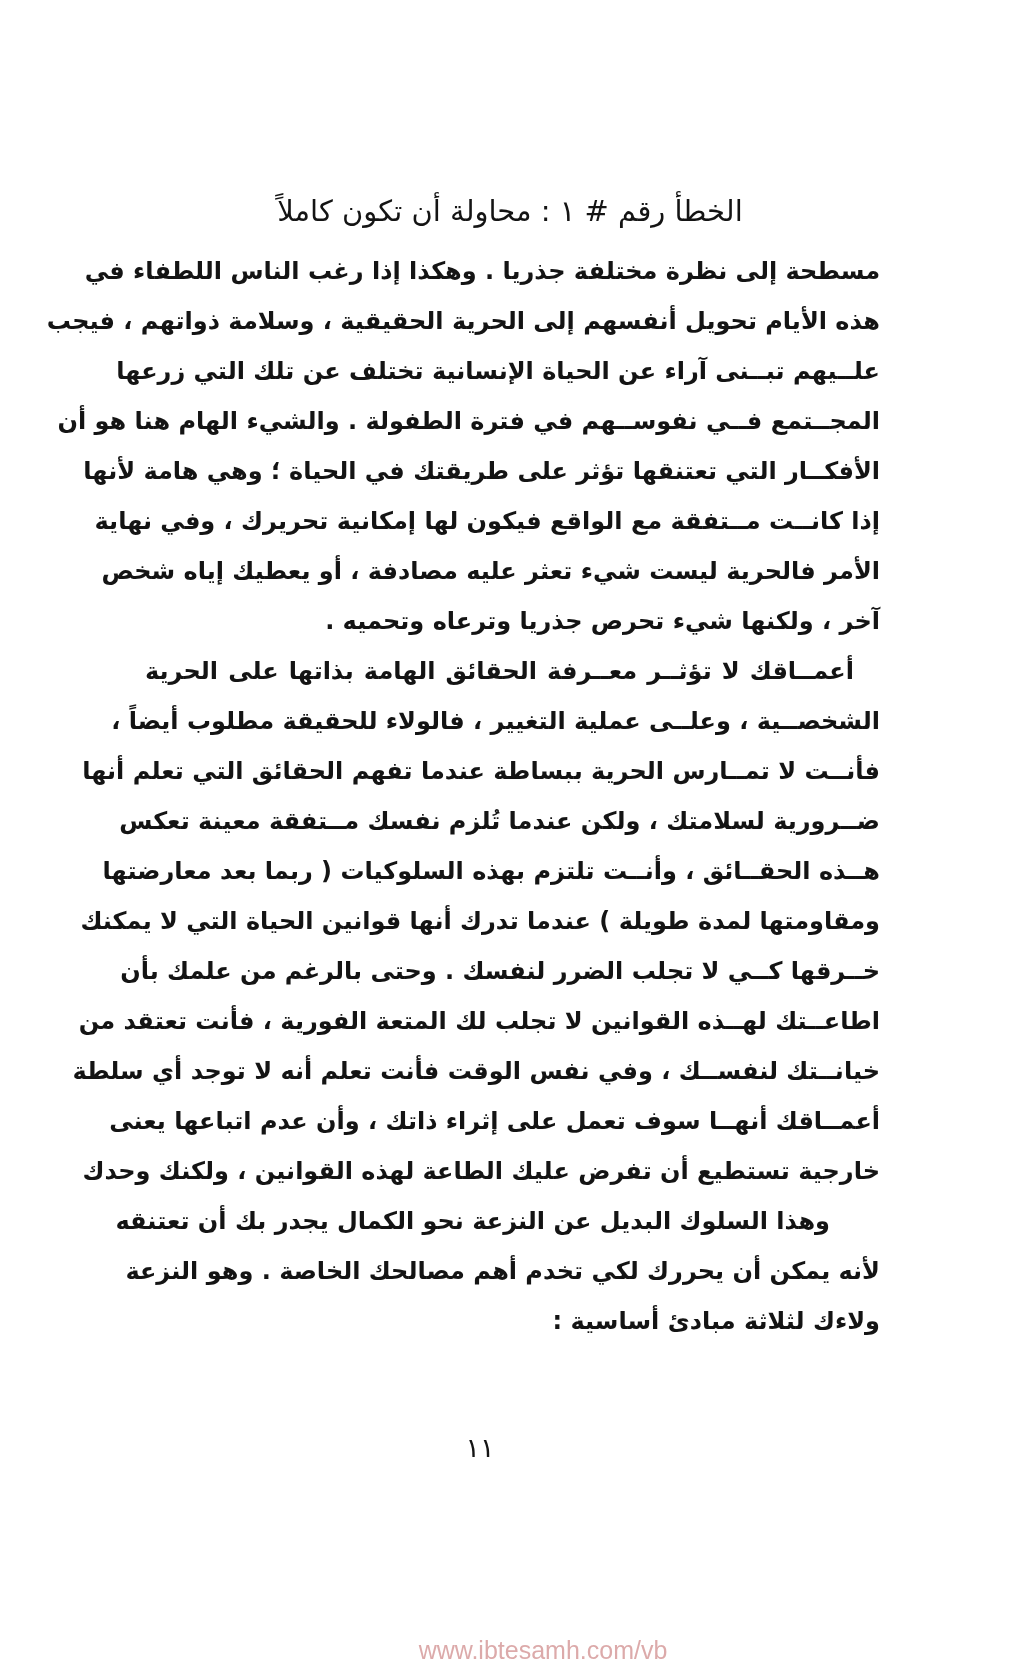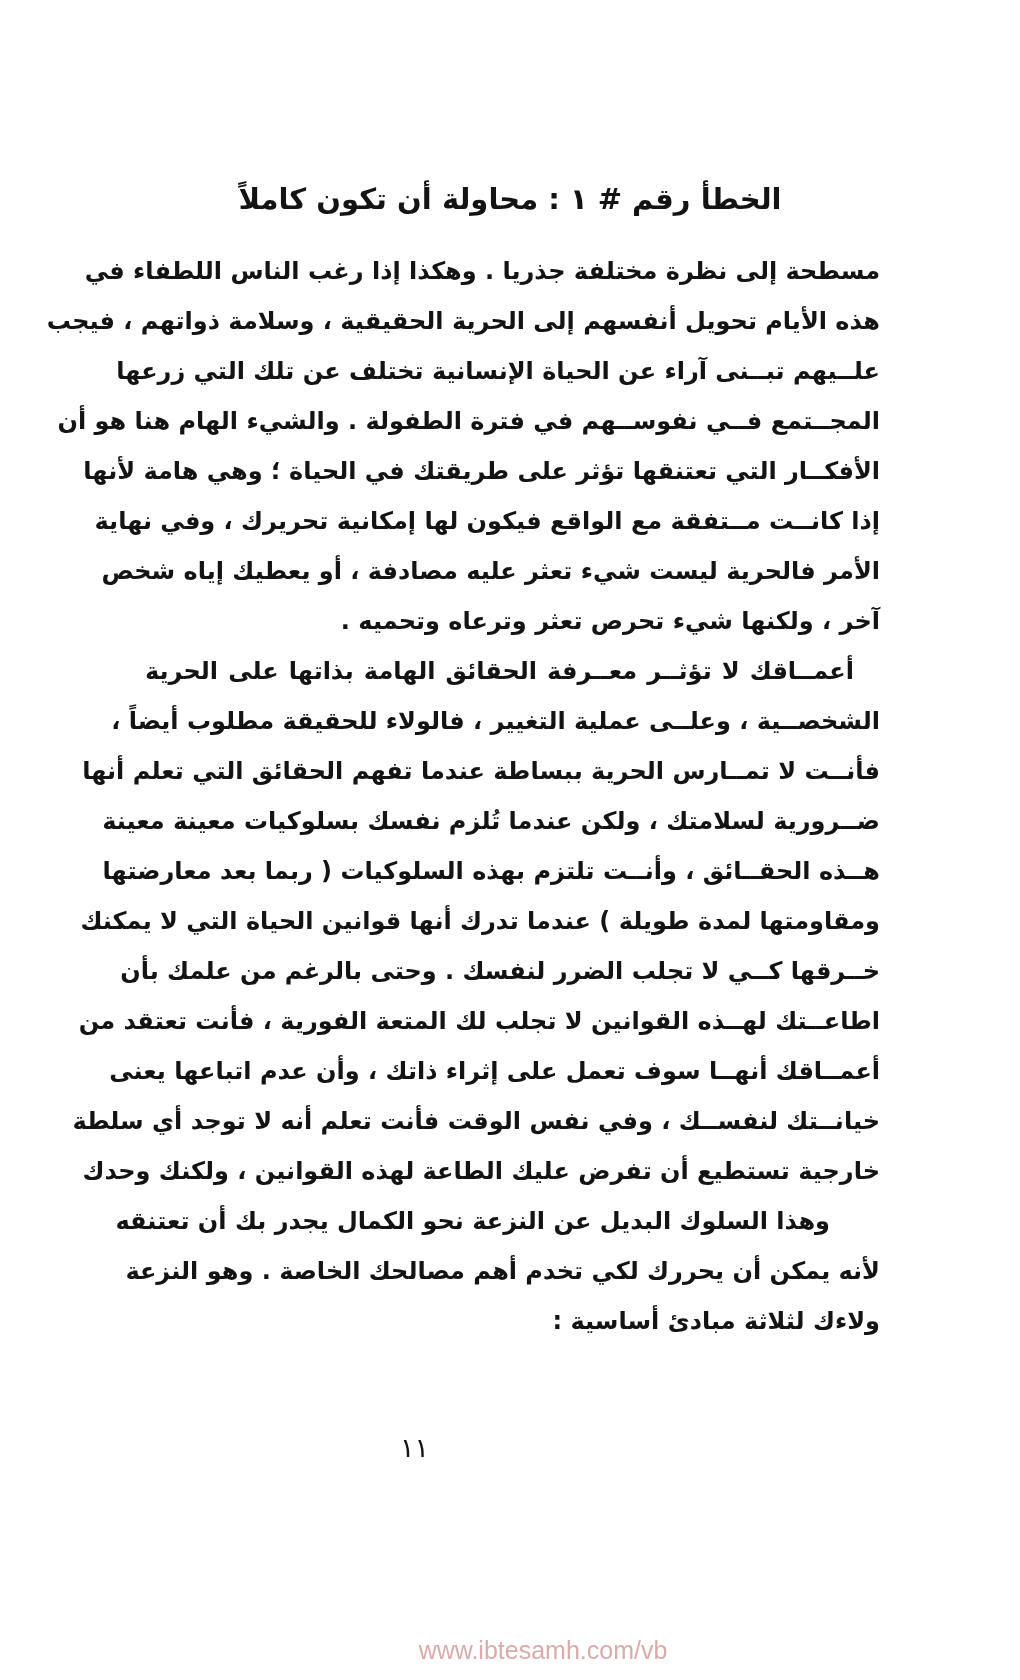--- a/index.html
+++ b/index.html
@@ -8,25 +8,25 @@
     width:1020px; height:1680px;
     margin:0 auto;
     background:#ffffff;
     color:#141414;
     font-family:"DejaVu Sans", sans-serif;
     overflow:hidden;
   }
   .title {
     position:absolute;
     top:182px; left:0; right:0;
-    margin:0;
+    margin:12px;
     direction:rtl;
     text-align:center;
     font-size:29px;
-    font-weight:bold;
+    font-weight:normal;
     letter-spacing:0;
   }
   .body-text {
     position:absolute;
     top:246px; right:140px; left:145px;
     direction:rtl;
     font-size:24px;
   }
   .line {
     height:50px;
@@ -38,21 +38,21 @@
   }
   .line.last {
     text-align-last:right;
   }
   .line.ind-sm { padding-right:26px; }
   .line.ind-md { padding-right:50px; }
   .page-number {
     position:absolute;
     top:1432px; left:400px; width:160px;
     direction:rtl;
-    text-align:left;
+    text-align:center;
     font-size:27px;
   }
   .watermark {
     position:absolute;
     top:1636px; left:16px; width:1020px;
     box-sizing:border-box;
     padding-left:34px;
     text-align:center;
     font-family:"Liberation Sans", sans-serif;
     font-size:25px;
@@ -68,32 +68,32 @@
 
   <div class="body-text">
 
     <div class="line">مسطحة إلى نظرة مختلفة جذريا . وهكذا إذا رغب الناس اللطفاء في</div>
     <div class="line">هذه الأيام تحويل أنفسهم إلى الحرية الحقيقية ، وسلامة ذواتهم ، فيجب</div>
     <div class="line">علــيهم تبــنى آراء عن الحياة الإنسانية تختلف عن تلك التي زرعها</div>
     <div class="line">المجــتمع فــي نفوســهم في فترة الطفولة . والشيء الهام هنا هو أن</div>
     <div class="line">الأفكــار التي تعتنقها تؤثر على طريقتك في الحياة ؛ وهي هامة لأنها</div>
     <div class="line">إذا كانــت مــتفقة مع الواقع فيكون لها إمكانية تحريرك ، وفي نهاية</div>
     <div class="line">الأمر فالحرية ليست شيء تعثر عليه مصادفة ، أو يعطيك إياه شخص</div>
-    <div class="line last">آخر ، ولكنها شيء تحرص تعثر وترعاه وتحميه .</div>
+    <div class="line last">آخر ، ولكنها شيء تحرص جذريا وترعاه وتحميه .</div>
 
     <div class="line ind-sm">أعمــاقك لا تؤثــر معــرفة الحقائق الهامة بذاتها على الحرية</div>
     <div class="line">الشخصــية ، وعلــى عملية التغيير ، فالولاء للحقيقة مطلوب أيضاً ،</div>
     <div class="line">فأنــت لا تمــارس الحرية ببساطة عندما تفهم الحقائق التي تعلم أنها</div>
-    <div class="line">ضــرورية لسلامتك ، ولكن عندما تُلزم نفسك بسلوكيات معينة معينة</div>
+    <div class="line">ضــرورية لسلامتك ، ولكن عندما تُلزم نفسك مــتفقة معينة تعكس</div>
     <div class="line">هــذه الحقــائق ، وأنــت تلتزم بهذه السلوكيات ( ربما بعد معارضتها</div>
     <div class="line">ومقاومتها لمدة طويلة ) عندما تدرك أنها قوانين الحياة التي لا يمكنك</div>
     <div class="line">خــرقها كــي لا تجلب الضرر لنفسك . وحتى بالرغم من علمك بأن</div>
     <div class="line">اطاعــتك لهــذه القوانين لا تجلب لك المتعة الفورية ، فأنت تعتقد من</div>
+    <div class="line">خيانــتك لنفســك ، وفي نفس الوقت فأنت تعلم أنه لا توجد أي سلطة</div>
     <div class="line">أعمــاقك أنهــا سوف تعمل على إثراء ذاتك ، وأن عدم اتباعها يعنى</div>
-    <div class="line">خيانــتك لنفســك ، وفي نفس الوقت فأنت تعلم أنه لا توجد أي سلطة</div>
     <div class="line">خارجية تستطيع أن تفرض عليك الطاعة لهذه القوانين ، ولكنك وحدك</div>
 
     <div class="line ind-md">وهذا السلوك البديل عن النزعة نحو الكمال يجدر بك أن تعتنقه</div>
     <div class="line">لأنه يمكن أن يحررك لكي تخدم أهم مصالحك الخاصة . وهو النزعة</div>
     <div class="line last">ولاءك لثلاثة مبادئ أساسية :</div>
   </div>
 
   <div class="page-number">١١</div>
 
   <div class="watermark">www.ibtesamh.com/vb</div>

